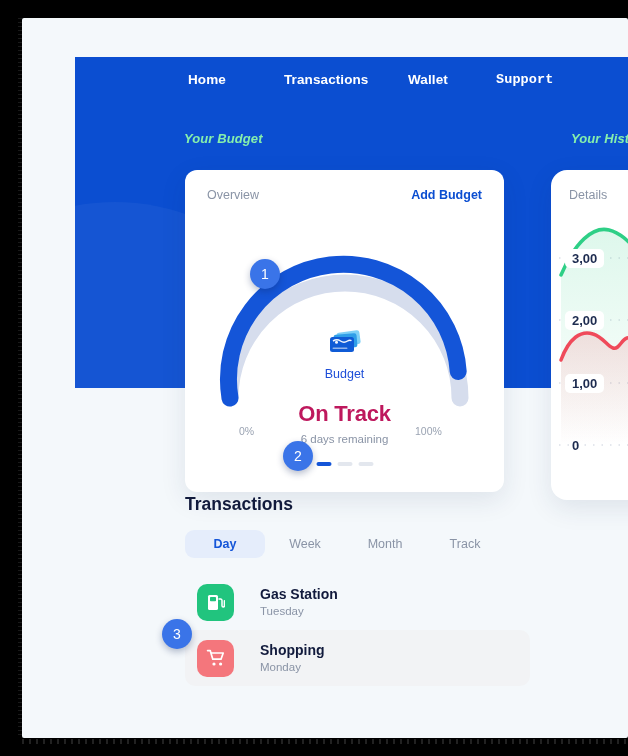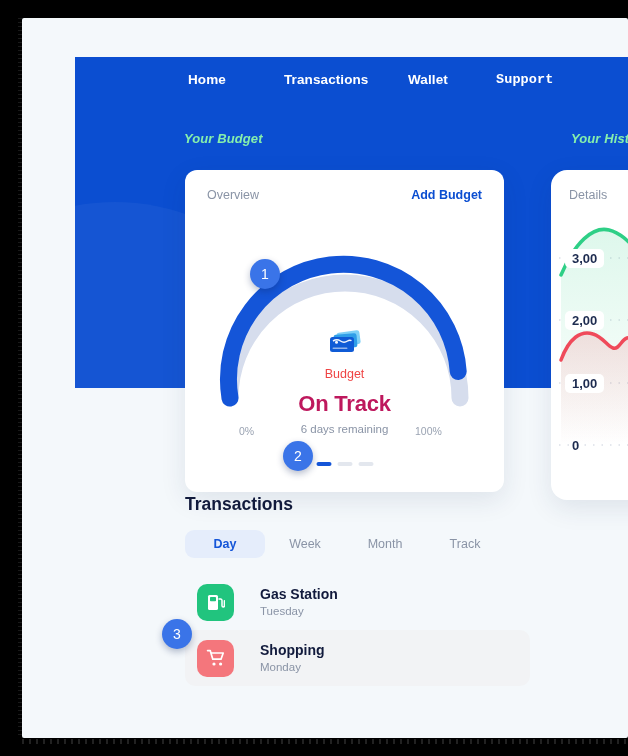--- a/index.html
+++ b/index.html
@@ -149,23 +149,23 @@
     top: 108px;
     text-align: center;
   }
   .gauge-icon {
     display: block;
     margin: 0 auto 10px auto;
     width: 34px;
     height: 27px;
   }
   .gauge-sub {
-    color: #ef4444;
+    color: #1d4ed8;
     font-size: 12.5px;
-    margin-bottom: 10px;
+    margin-bottom: 20px;
   }
   .gauge-main {
     color: #be185d;
     font-size: 22px;
     font-weight: bold;
     letter-spacing: -0.2px;
     margin-bottom: 6px;
   }
   .gauge-note {
     color: #8a94a6;

